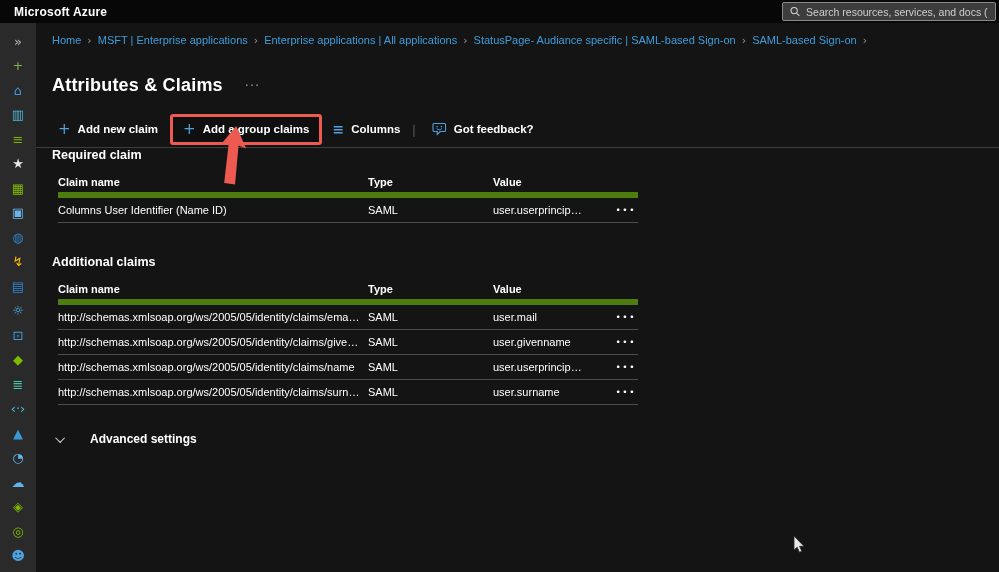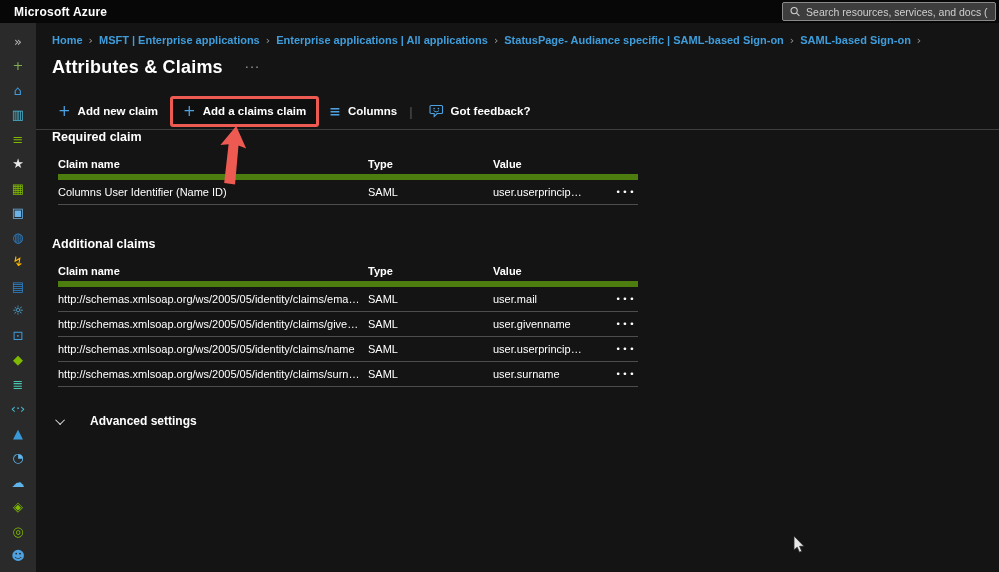--- a/index.html
+++ b/index.html
@@ -36,25 +36,25 @@
   .side-item {
     height:24.5px; width:100%; display:flex; align-items:center; justify-content:center;
     cursor:pointer;
   }
   .side-item .glyph { font-size:13px; line-height:1; }
 
   .main { flex:1; position:relative; padding:0 0 0 16px; background:#141414; }
 
   
   .breadcrumb { margin-top:11px; font-size:11px; white-space:nowrap; overflow:hidden; }
-  .breadcrumb a { color:#3f9ddb; text-decoration:none; font-weight:700; }
+  .breadcrumb a { color:#3f9ddb; text-decoration:none; font-weight:400; }
   .bc-sep { color:#9a9a9a; margin:0 6px; font-family:"DejaVu Sans",sans-serif; }
 
   
-  .title-row { display:flex; align-items:center; gap:22px; margin-top:10px; }
+  .title-row { display:flex; align-items:center; gap:22px; margin-top:28px; }
   .title-row h1 { font-size:18px; font-weight:bold; letter-spacing:.2px; }
   .title-ellipsis { color:#9a9a9a; font-size:13px; letter-spacing:1px; cursor:pointer; }
 
   
   .toolbar { display:flex; align-items:center; margin-top:18px; height:30px; }
   .tb-btn {
     background:none; border:none; color:#fff; font-size:11.5px; font-weight:600;
     display:inline-flex; align-items:center; gap:7px; cursor:pointer;
     font-family:inherit; padding:4px 6px; white-space:nowrap;
   }
@@ -193,21 +193,21 @@
 
     <div class="toolbar">
       <button class="tb-btn">
         <span class="tb-plus glyph">+</span>
         <span>Add new claim</span>
       </button>
 
       <div class="redbox">
         <button class="tb-btn">
           <span class="tb-plus glyph">+</span>
-          <span>Add a claims claim</span>
+          <span>Add a group claims</span>
         </button>
       </div>
 
       <button class="tb-btn">
         <span class="cols-glyph glyph">≡</span>
         <span>Columns</span>
       </button>
 
       <span class="tb-divider">|</span>
 

